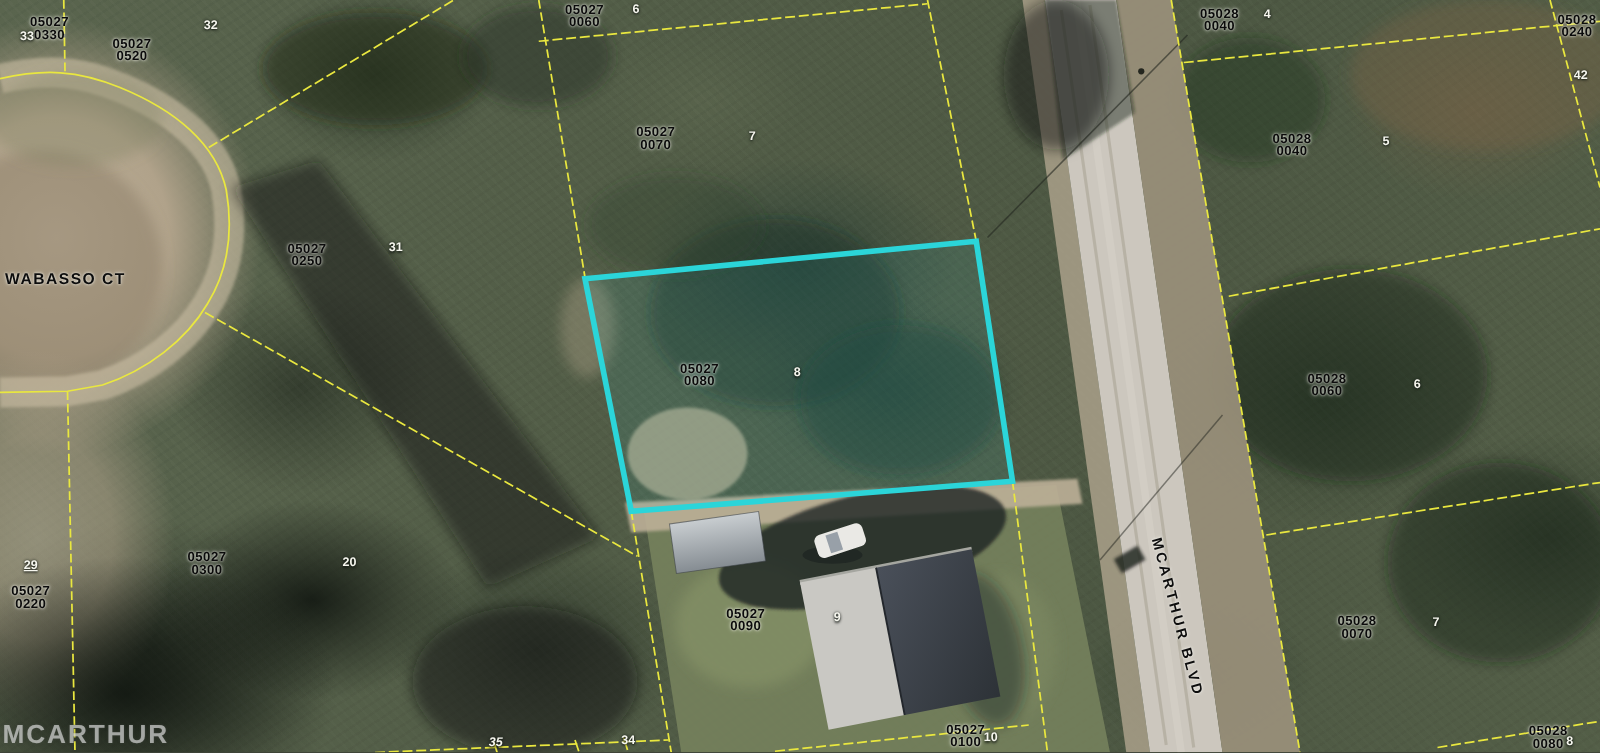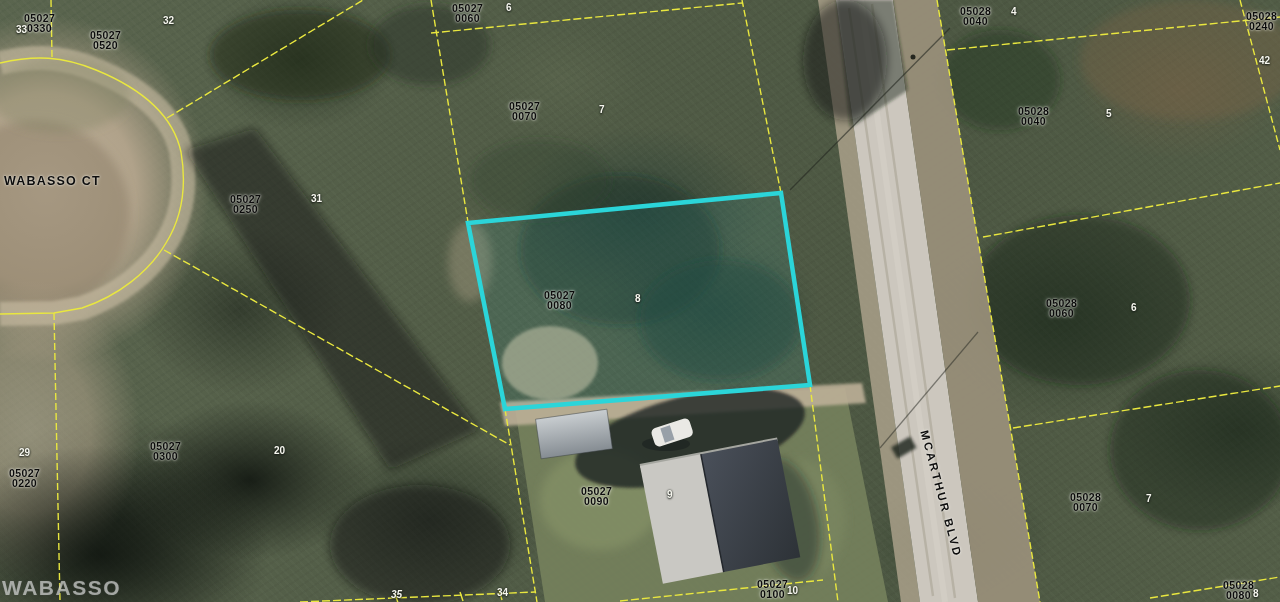--- a/index.html
+++ b/index.html
@@ -40,21 +40,21 @@
     text-shadow:0 0 2px rgba(255,255,248,.95), 0 0 4px rgba(255,255,248,.45);
   }
   .lot-number{
     position:absolute;color:#f7f7ef;font-weight:bold;font-size:10px;line-height:10px;
     text-shadow:0 0 2px rgba(20,25,20,.95), 0 1px 2px rgba(20,25,20,.8);white-space:nowrap;
   }
   .street-label{
     position:absolute;color:#0d0d0d;font-weight:bold;white-space:nowrap;
     text-shadow:0 0 2px rgba(255,255,250,.85), 0 0 4px rgba(255,255,250,.4);
   }
-  .street-wabasso{font-size:12.5px;letter-spacing:1.2px;}
+  .street-wabasso{font-size:12.5px;letter-spacing:1.2px;margin-top:42px;}
   .street-mcarthur{font-size:11.5px;letter-spacing:2.4px;transform-origin:0 0;}
   #watermark{
     position:absolute;left:2px;top:576px;font-size:21px;font-weight:bold;letter-spacing:1.5px;
     color:rgba(255,255,255,.55);text-shadow:0 0 2px rgba(70,75,70,.6);
   }
 </style>
 </head>
 <body>
 
 <div id="stage">
@@ -234,32 +234,32 @@
         <div>0070</div>
       </div>
       <div class="parcel-label" style="left: 1223px; top: 580px;">
         <div>05028</div>
         <div>0080</div>
       </div>
       <div class="lot-number" style="left: 16px; top: 25px;">33</div>
       <div class="lot-number" style="left: 163px; top: 16px;">32</div>
       <div class="lot-number" style="left: 311px; top: 194px;">31</div>
       <div class="lot-number" style="left: 274px; top: 446px;">20</div>
-      <div class="lot-number" style="left: 19px; top: 448px;">29</div>
+      <div class="lot-number" style="left: 19px; top: 448px; text-decoration: underline;">29</div>
       <div class="lot-number" style="left: 506px; top: 3px;">6</div>
       <div class="lot-number" style="left: 599px; top: 105px;">7</div>
       <div class="lot-number" style="left: 635px; top: 294px;">8</div>
       <div class="lot-number" style="left: 667px; top: 490px;">9</div>
       <div class="lot-number" style="left: 787px; top: 586px;">10</div>
       <div class="lot-number" style="left: 1011px; top: 7px;">4</div>
       <div class="lot-number" style="left: 1259px; top: 56px;">42</div>
       <div class="lot-number" style="left: 1106px; top: 109px;">5</div>
       <div class="lot-number" style="left: 1131px; top: 303px;">6</div>
       <div class="lot-number" style="left: 1146px; top: 494px;">7</div>
       <div class="lot-number" style="left: 1253px; top: 589px;">8</div>
       <div class="lot-number" style="left: 391px; top: 590px; font-style: italic;">35</div>
       <div class="lot-number" style="left: 497px; top: 588px;">34</div>
       <div class="street-label street-wabasso" style="left: 4px; top: 174px;">WABASSO CT</div>
       <div class="street-label street-mcarthur" style="left: 930px; top: 429px; transform: rotate(75deg);">MCARTHUR BLVD</div>
     </div>
 
-  <div id="watermark">WABASSO</div>
+  <div id="watermark">MCARTHUR</div>
 </div>
 
 </body></html>

